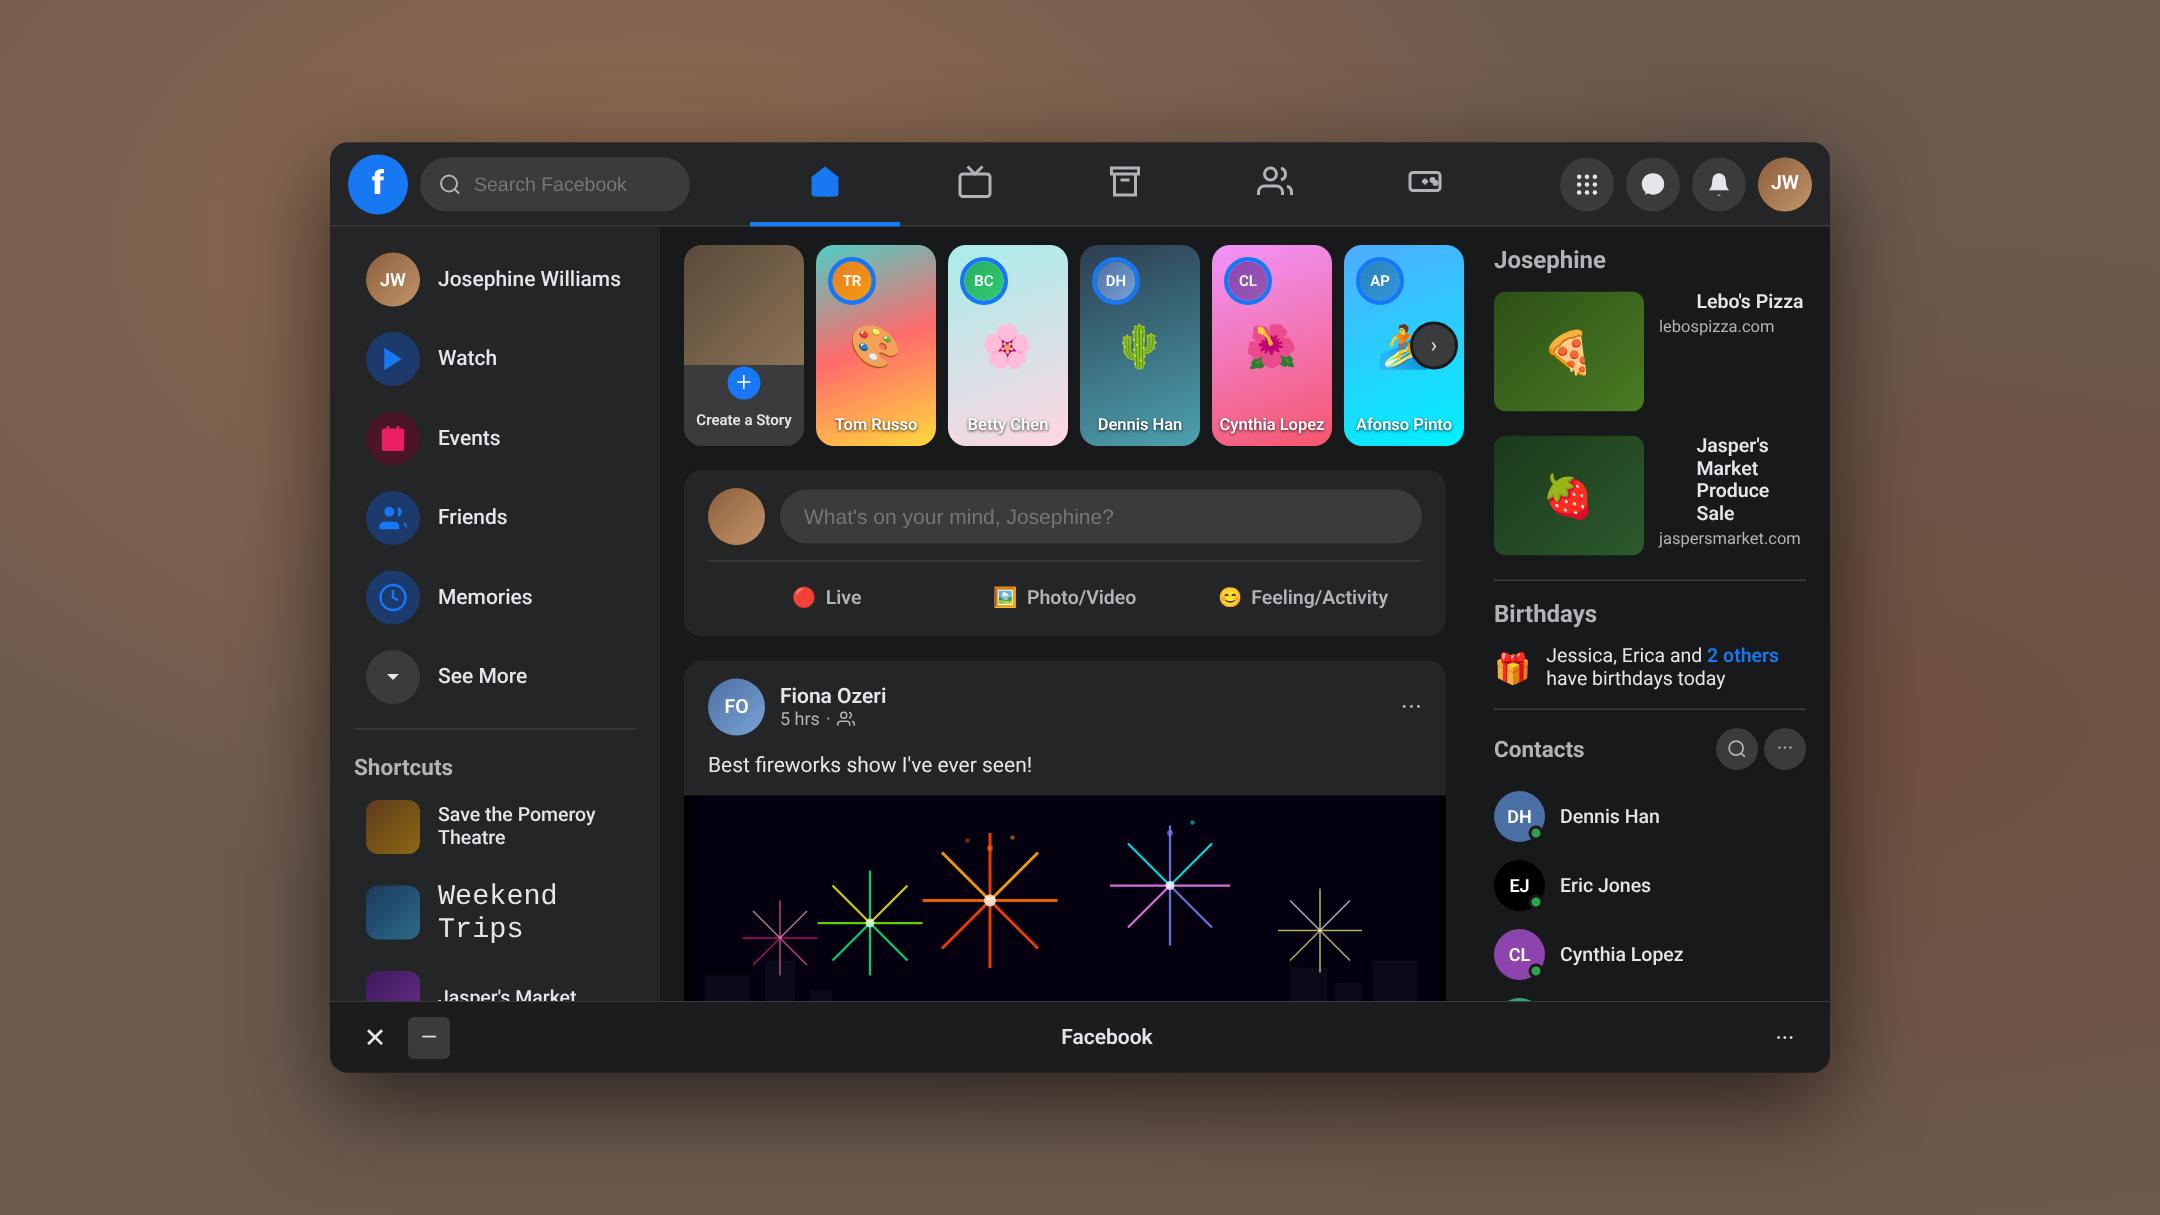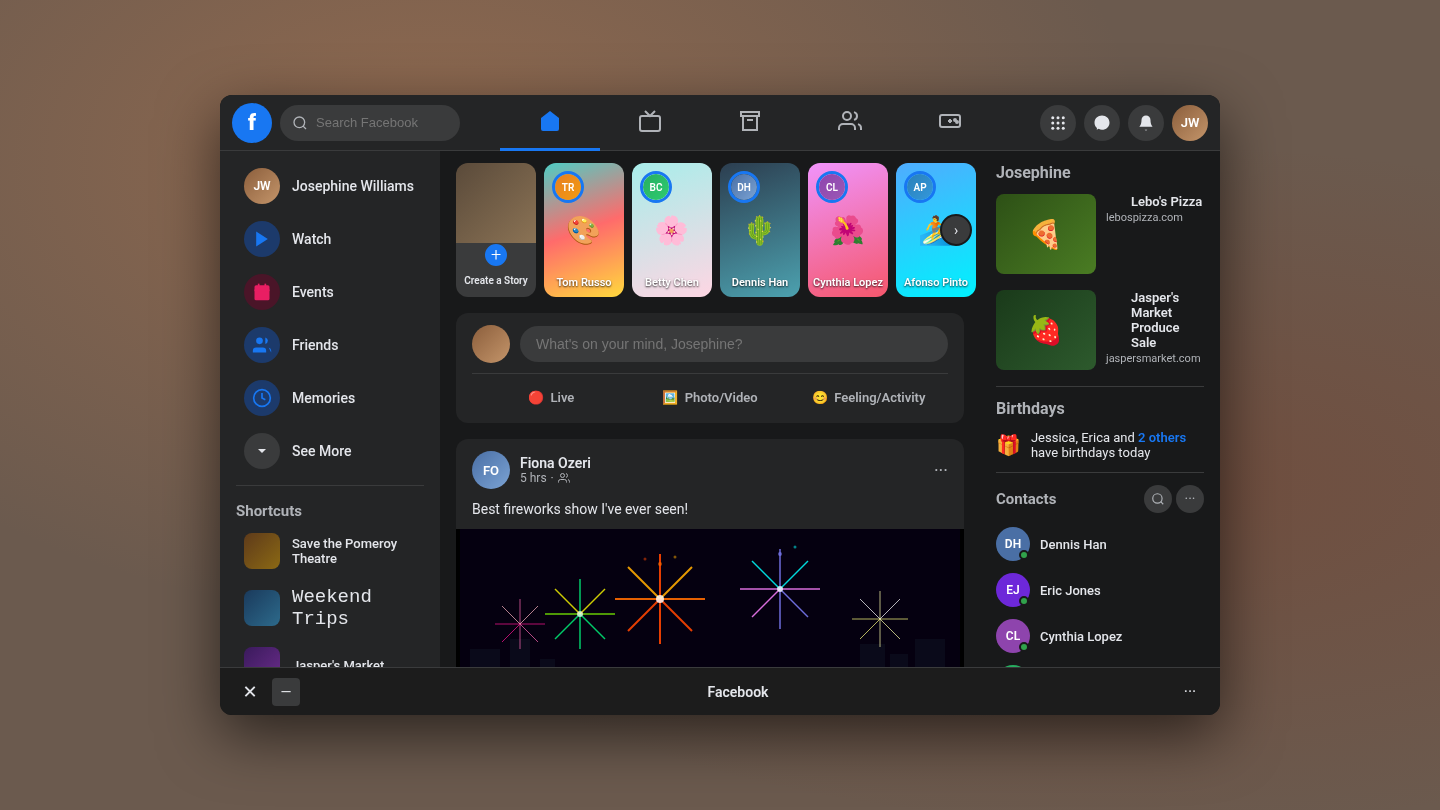--- a/index.html
+++ b/index.html
@@ -982,21 +982,21 @@
 
       <div class="contact-item">
         <div class="contact-avatar" style="background:#4a6fa5;">
           DH
           <div class="online-dot"></div>
         </div>
         <span class="contact-name">Dennis Han</span>
       </div>
 
       <div class="contact-item">
-        <div class="contact-avatar" style="background:#6d28d9;">
+        <div class="contact-avatar" style="background:#000000;">
           EJ
           <div class="online-dot"></div>
         </div>
         <span class="contact-name">Eric Jones</span>
       </div>
 
       <div class="contact-item">
         <div class="contact-avatar" style="background:#8e44ad;">
           CL
           <div class="online-dot"></div>

